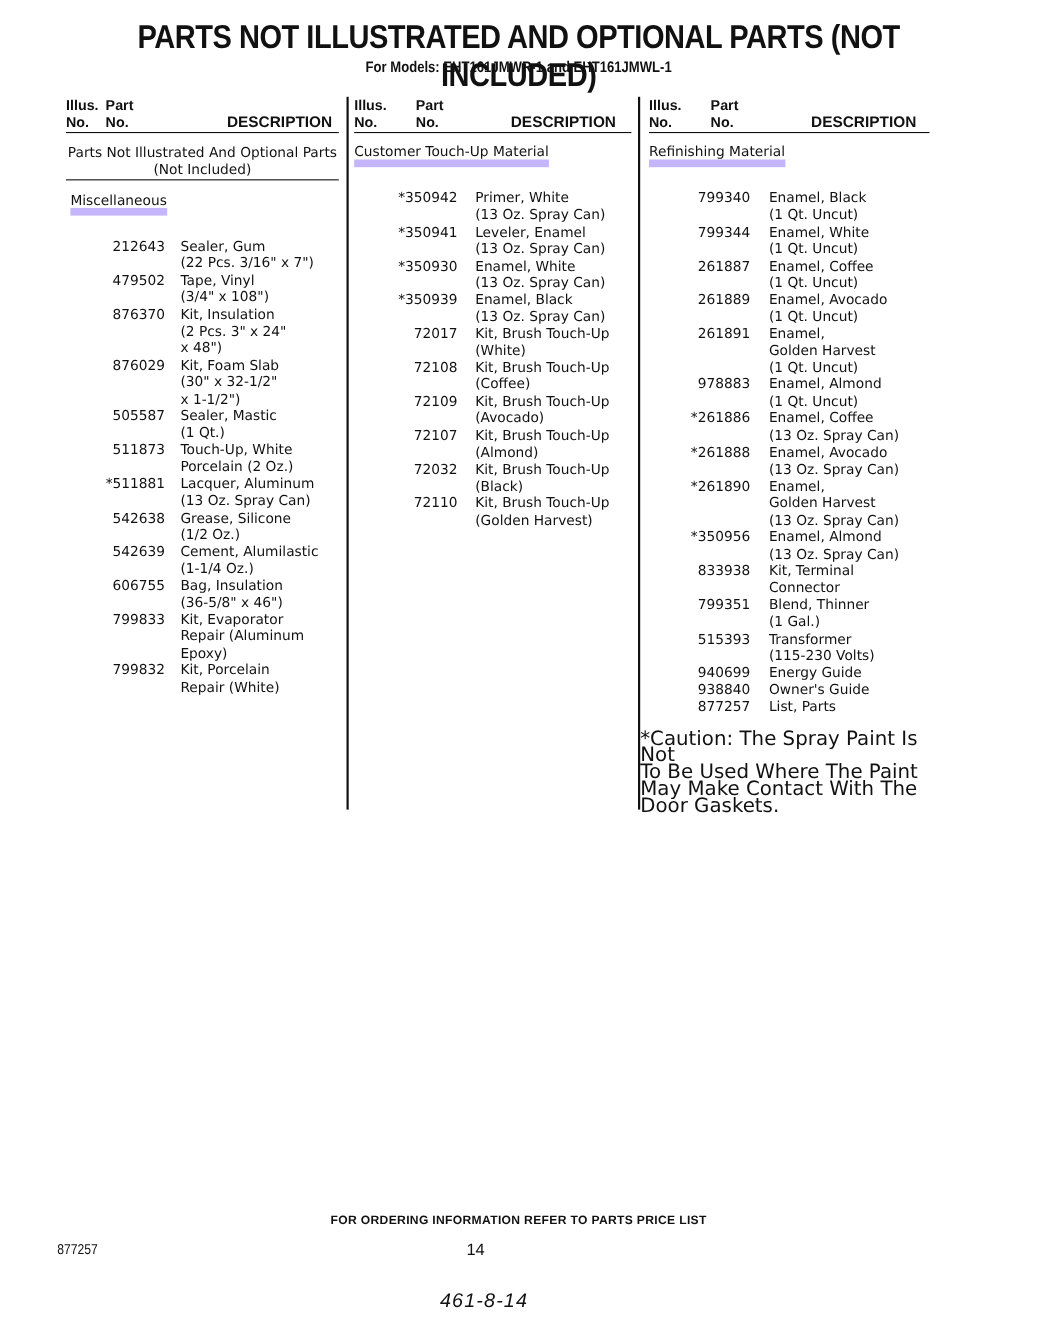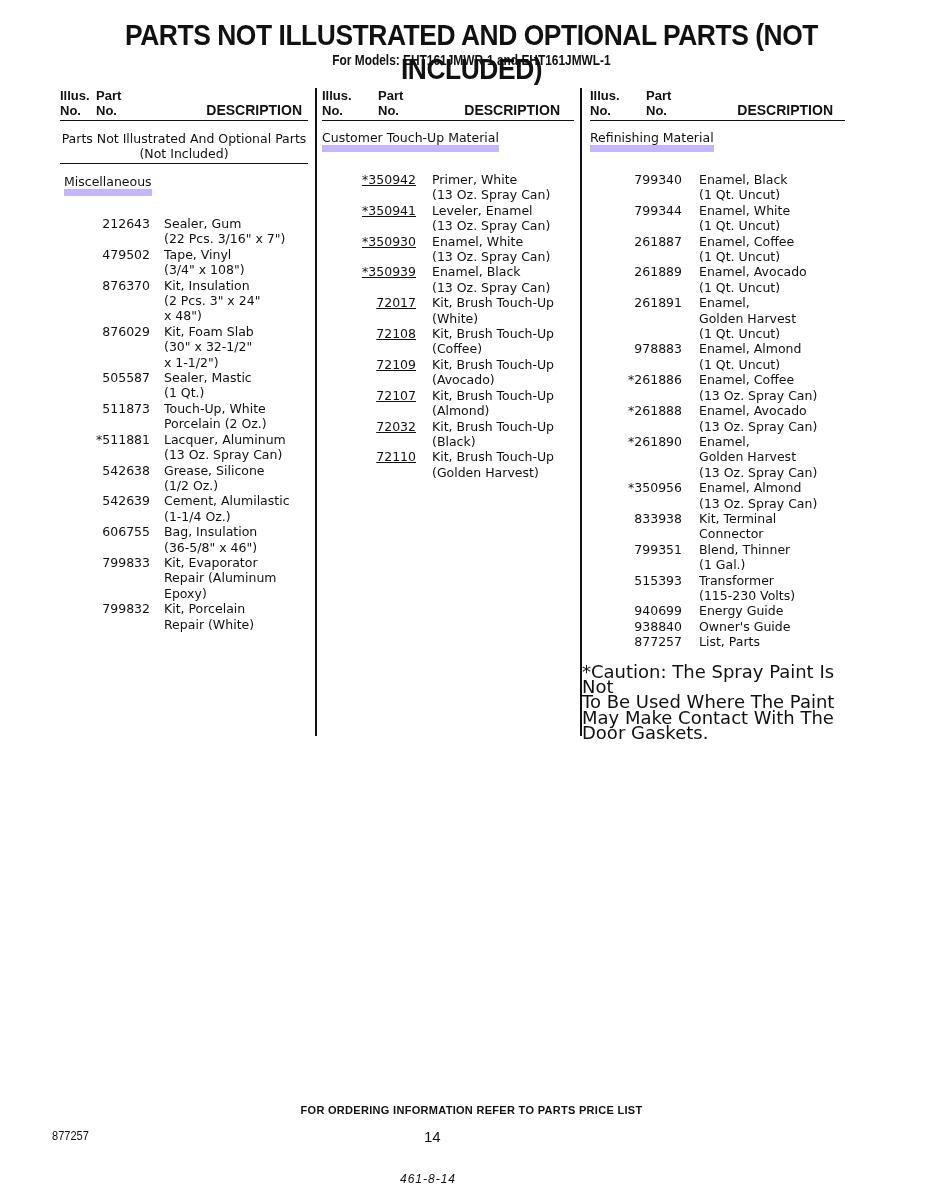--- a/index.html
+++ b/index.html
@@ -17,27 +17,27 @@
   .hdr .h-illus { position:absolute; left:0; top:0; }
   .hdr .h-part { position:absolute; left:36px; top:0; }
   .hdr .h-desc { position:absolute; right:6px; top:15px; font-size:14px; }
   .hdr span { display:block; }
   .section-title { font-size:12.5px; margin-top:10px; display:inline-block; border-bottom:7px solid #c4b5fd; padding-bottom:0; line-height:15px; }
   .boxed { border-bottom:1px solid #111; text-align:center; font-size:12.5px; line-height:15px; padding:10px 0 2px 0; }
   .rows { margin-top:20px; }
   .row { display:flex; font-size:12.5px; line-height:15.4px; }
   .row .pn { width:90px; text-align:right; padding-right:14px; flex:none; }
   .row .desc { flex:1; white-space:pre-line; }
-  .col2 .row .pn { width:94px; padding-right:16px;text-decoration:underline; }
+  .col2 .row .pn { width:94px; padding-right:16px; }
   .col3 .row .pn { width:92px; padding-right:17px; }
   .caution { font-size:18px; line-height:15.4px; margin-top:14px; margin-left:-8px; white-space:pre-line; }
   .footer-ordering { position:absolute; left:0; top:1104px; width:943px; text-align:center; font-family:"Liberation Sans", sans-serif; font-weight:bold; font-size:11px; letter-spacing:0.3px; }
   .footer-docnum { position:absolute; left:52px; top:1128px; font-family:"Liberation Sans", sans-serif; font-size:13px; transform:scaleX(0.85); transform-origin:left; }
   .footer-page { position:absolute; left:424px; top:1128px; font-family:"Liberation Sans", sans-serif; font-size:15px;text-align:center; }
-  .footer-hand { position:absolute; left:400px; top:1172px; font-family:"Liberation Sans", sans-serif; font-style:italic; font-size:12px; letter-spacing:1px; }
+  .footer-hand { position:absolute; left:400px; top:1172px; font-family:"Liberation Sans", sans-serif; font-style:italic; font-size:18px; letter-spacing:1px; }
 </style>
 </head>
 <body>
 
 <div class="title">PARTS NOT ILLUSTRATED AND OPTIONAL PARTS (NOT INCLUDED)</div>
 <div class="subtitle">For Models: EHT161JMWR-1 and EHT161JMWL-1</div>
 
 <div class="divider div1"></div>
 <div class="divider div2"></div>
 

